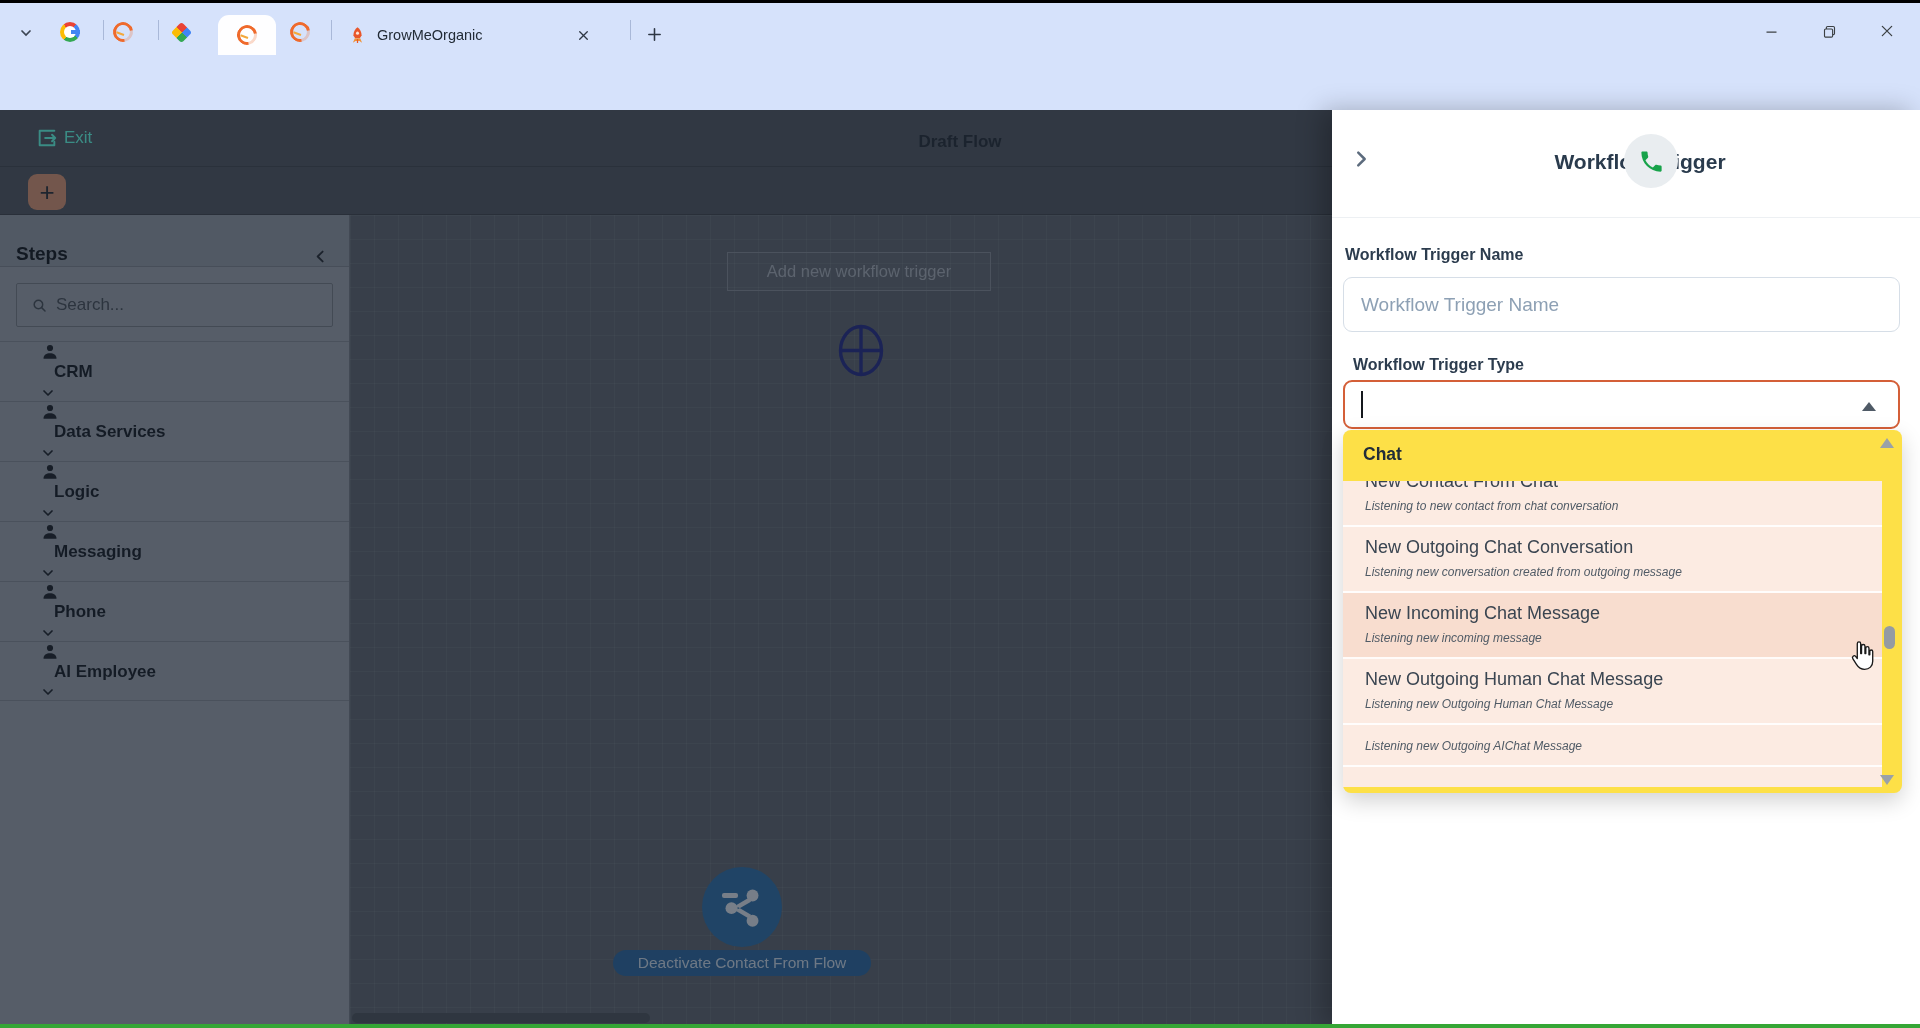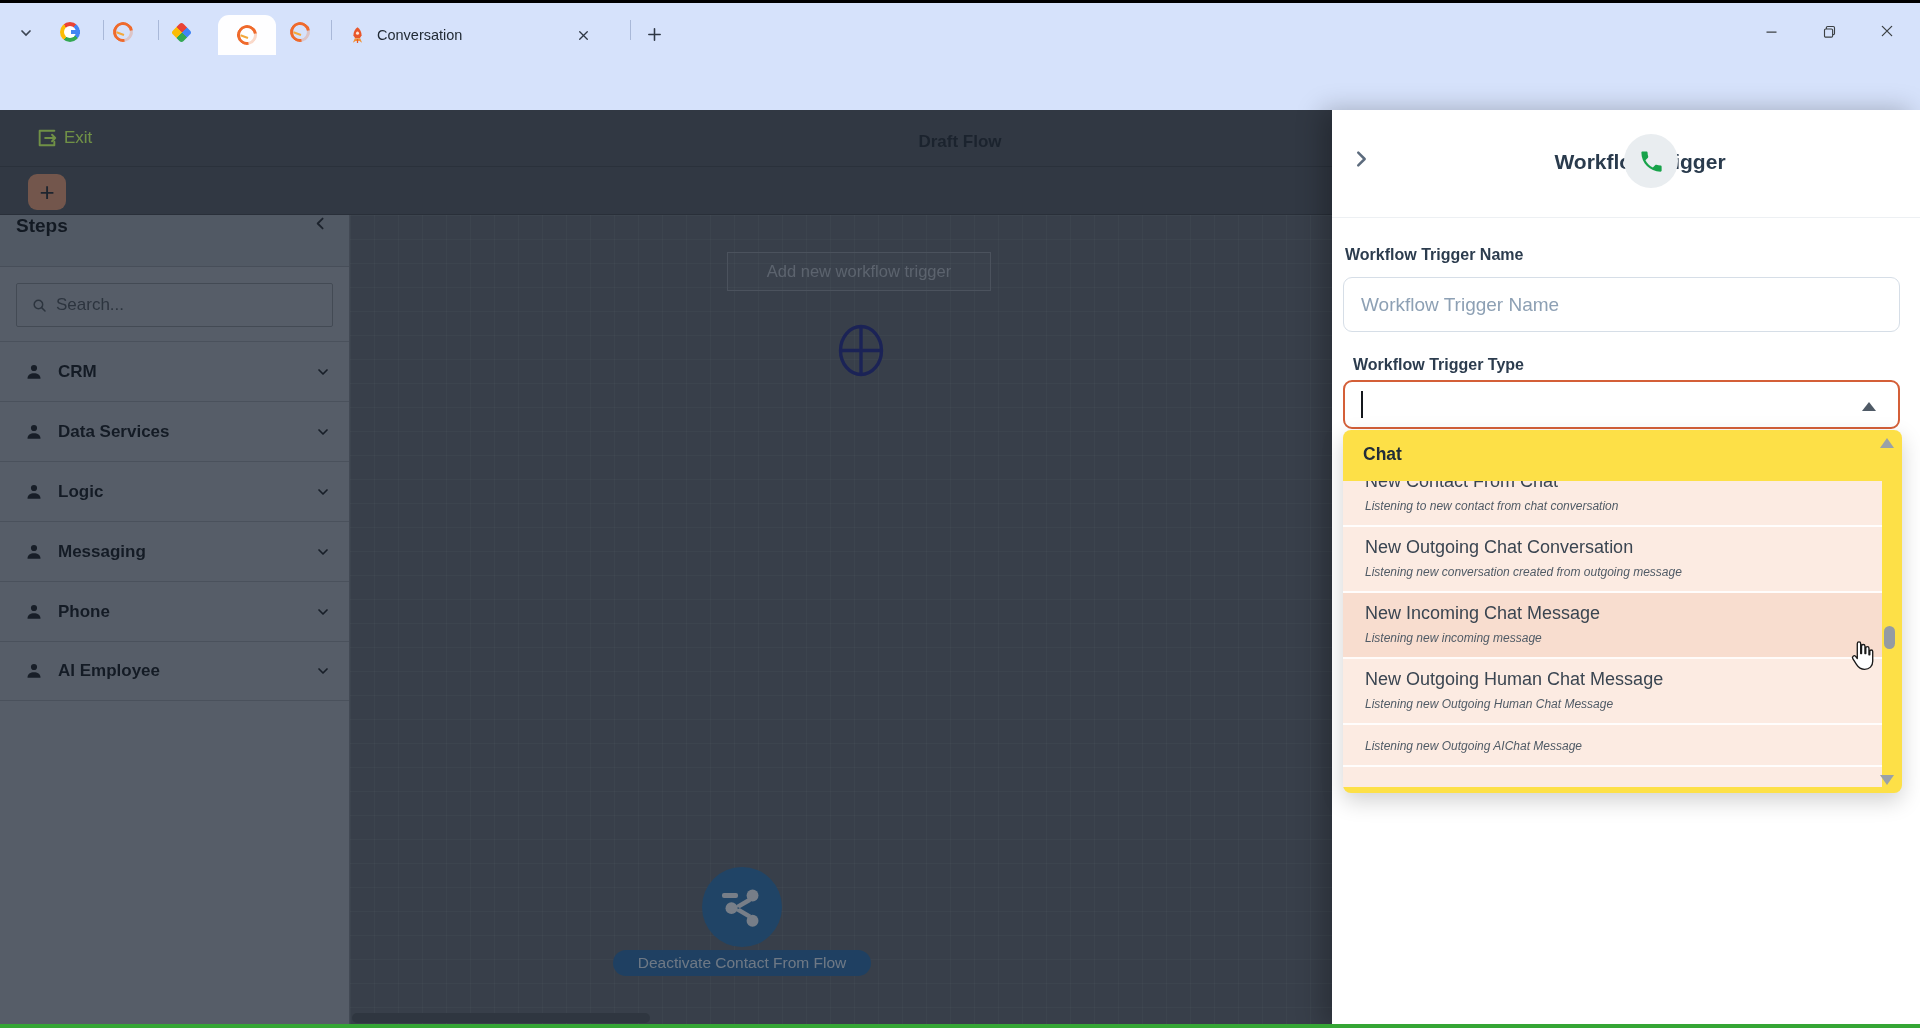--- a/index.html
+++ b/index.html
@@ -33,31 +33,31 @@
   .profile-pill { left:1708px; top:63px; width:158px; height:38px; border-radius:19px; background:#dde9fe; display:flex; align-items:center; }
   .avatar-wrap { position:relative; width:32px; height:32px; margin-left:5px; }
   .avatar-ring { position:absolute; inset:0; border:2px dashed #6b6f9d; border-radius:50%; }
   .avatar { position:absolute; inset:4px; border-radius:50%; background:#a24fc8; color:#fff; font-size:12px; font-weight:bold; display:flex; align-items:center; justify-content:center; }
   .profile-label { font-size:15px; color:#1d2632; margin-left:9px; }
 
   
   .app { left:0; top:110px; width:1920px; height:918px; background:#59616b; }
   .band { position:absolute; left:0; top:0; width:1920px; height:105px; background:#4d555f; border-bottom:1px solid rgba(0,0,0,.18); }
   .band-div { position:absolute; left:0; top:56px; width:1332px; height:1px; background:rgba(0,0,0,.15); }
-  .exit-btn { position:absolute; left:36px; top:17px; display:flex; align-items:center; gap:6px; color:#bef264; font-size:17px; }
+  .exit-btn { position:absolute; left:36px; top:17px; display:flex; align-items:center; gap:6px; color:#5eead4; font-size:17px; }
   .draft-title { position:absolute; left:0; top:22px; width:1920px; text-align:center; font-size:17px; font-weight:bold; color:#272f39; }
   .plus-btn { position:absolute; left:28px; top:64px; width:38px; height:36px; border-radius:9px; background:#c28a6f; color:#2c333c; display:flex; align-items:center; justify-content:center; font-size:26px; }
   .sidebar { position:absolute; left:0; top:105px; width:349px; height:813px; background:#8f97a1; }
-  .sb-header { position:absolute; left:0; top:0; width:349px; height:52px; background:#878f99; border-bottom:1px solid #747c86; display:flex; align-items:flex-start; justify-content:space-between; padding:0 20px 1px 16px; }
+  .sb-header { position:absolute; left:0; top:0; width:349px; height:52px; background:#878f99; border-bottom:1px solid #747c86; display:flex; align-items:flex-end; justify-content:space-between; padding:0 20px 1px 16px; }
   .sb-title { font-size:19px; font-weight:bold; color:#161d25; }
   .sb-collapse { color:#262d36; display:flex; }
   .sb-search { position:absolute; left:16px; top:68px; width:317px; height:44px; border:1.5px solid #6d747e; border-radius:2px; display:flex; align-items:center; color:#454d57; }
   .sb-search-ph { font-size:17px; color:#454d57; margin-left:8px; }
   .sb-rows { position:absolute; left:0; top:126px; width:349px; }
-  .sb-row { height:60px; display:flex; align-items:center; border-top:1px solid #79818b; padding:0 18px 0 24px; color:#1a212a; }
+  .sb-row { height:60px; display:flex; align-items:flex-start; border-top:1px solid #79818b; padding:0 18px 0 40px; color:#1a212a;flex-direction:column; }
   .sb-row:last-child { border-bottom:1px solid #79818b; }
   .sb-row .label { font-size:17px; font-weight:bold; flex:1; margin-left:14px; }
   .sb-ico { color:#20272f; display:flex; }
   .canvas { position:absolute; left:349px; top:105px; width:983px; height:813px; background:#59616b;
             background-image:linear-gradient(rgba(255,255,255,.05) 1px, transparent 1px), linear-gradient(90deg, rgba(255,255,255,.05) 1px, transparent 1px);
             background-size:24px 24px; border-left:1px solid #6b737d; }
   .add-trigger-btn { position:absolute; left:377px; top:37px; width:264px; height:39px; border:1px solid #7b838d; border-radius:0; background:rgba(255,255,255,.03); color:#99a1ab; font-size:16.5px; display:flex; align-items:center; justify-content:center; }
   .crosshair { position:absolute; left:488px; top:109px; width:46px; height:53px; }
   .node { position:absolute; left:352px; top:652px; width:80px; height:80px; border-radius:50%; background:#2f6a9e; display:flex; align-items:center; justify-content:center; }
   .node-dash { position:absolute; left:372px; top:678px; width:16px; height:5px; border-radius:2px; background:#c9d1d9; }
@@ -126,21 +126,21 @@
 
     <div class="abs gtab">
       <span style="margin-left:10px; display:flex;">
         <svg width="19" height="19" viewBox="0 0 24 24">
             <path d="M12 1.5c3.2 2.2 5.2 6.3 5.2 10.4l-2.1 3.4H8.9l-2.1-3.4C6.8 7.8 8.8 3.7 12 1.5z" fill="#e8562a"></path>
             <circle cx="12" cy="9" r="1.9" fill="#fde4d6"></circle>
             <path d="M8.6 15.5L6.2 21l3.3-2.1h5l3.3 2.1-2.4-5.5z" fill="#f29235"></path>
             <path d="M12 16.5v5" stroke="#e8562a" stroke-width="1.6"></path>
           </svg>
       </span>
-      <span class="gtab-title">Conversation</span>
+      <span class="gtab-title">GrowMeOrganic</span>
       <span class="tab-close">
         <svg width="13" height="13" viewBox="0 0 24 24" stroke="currentColor" stroke-width="2.4" stroke-linecap="round">
             <path d="M5 5l14 14M19 5L5 19"></path>
           </svg>
       </span>
     </div>
     <div class="abs pin-sep" style="left:630px; top:17px;"></div>
     <div class="abs newtab-btn">
       <svg width="17" height="17" viewBox="0 0 24 24" stroke="currentColor" stroke-width="2.2" stroke-linecap="round">
           <path d="M12 4v16M4 12h16"></path>

